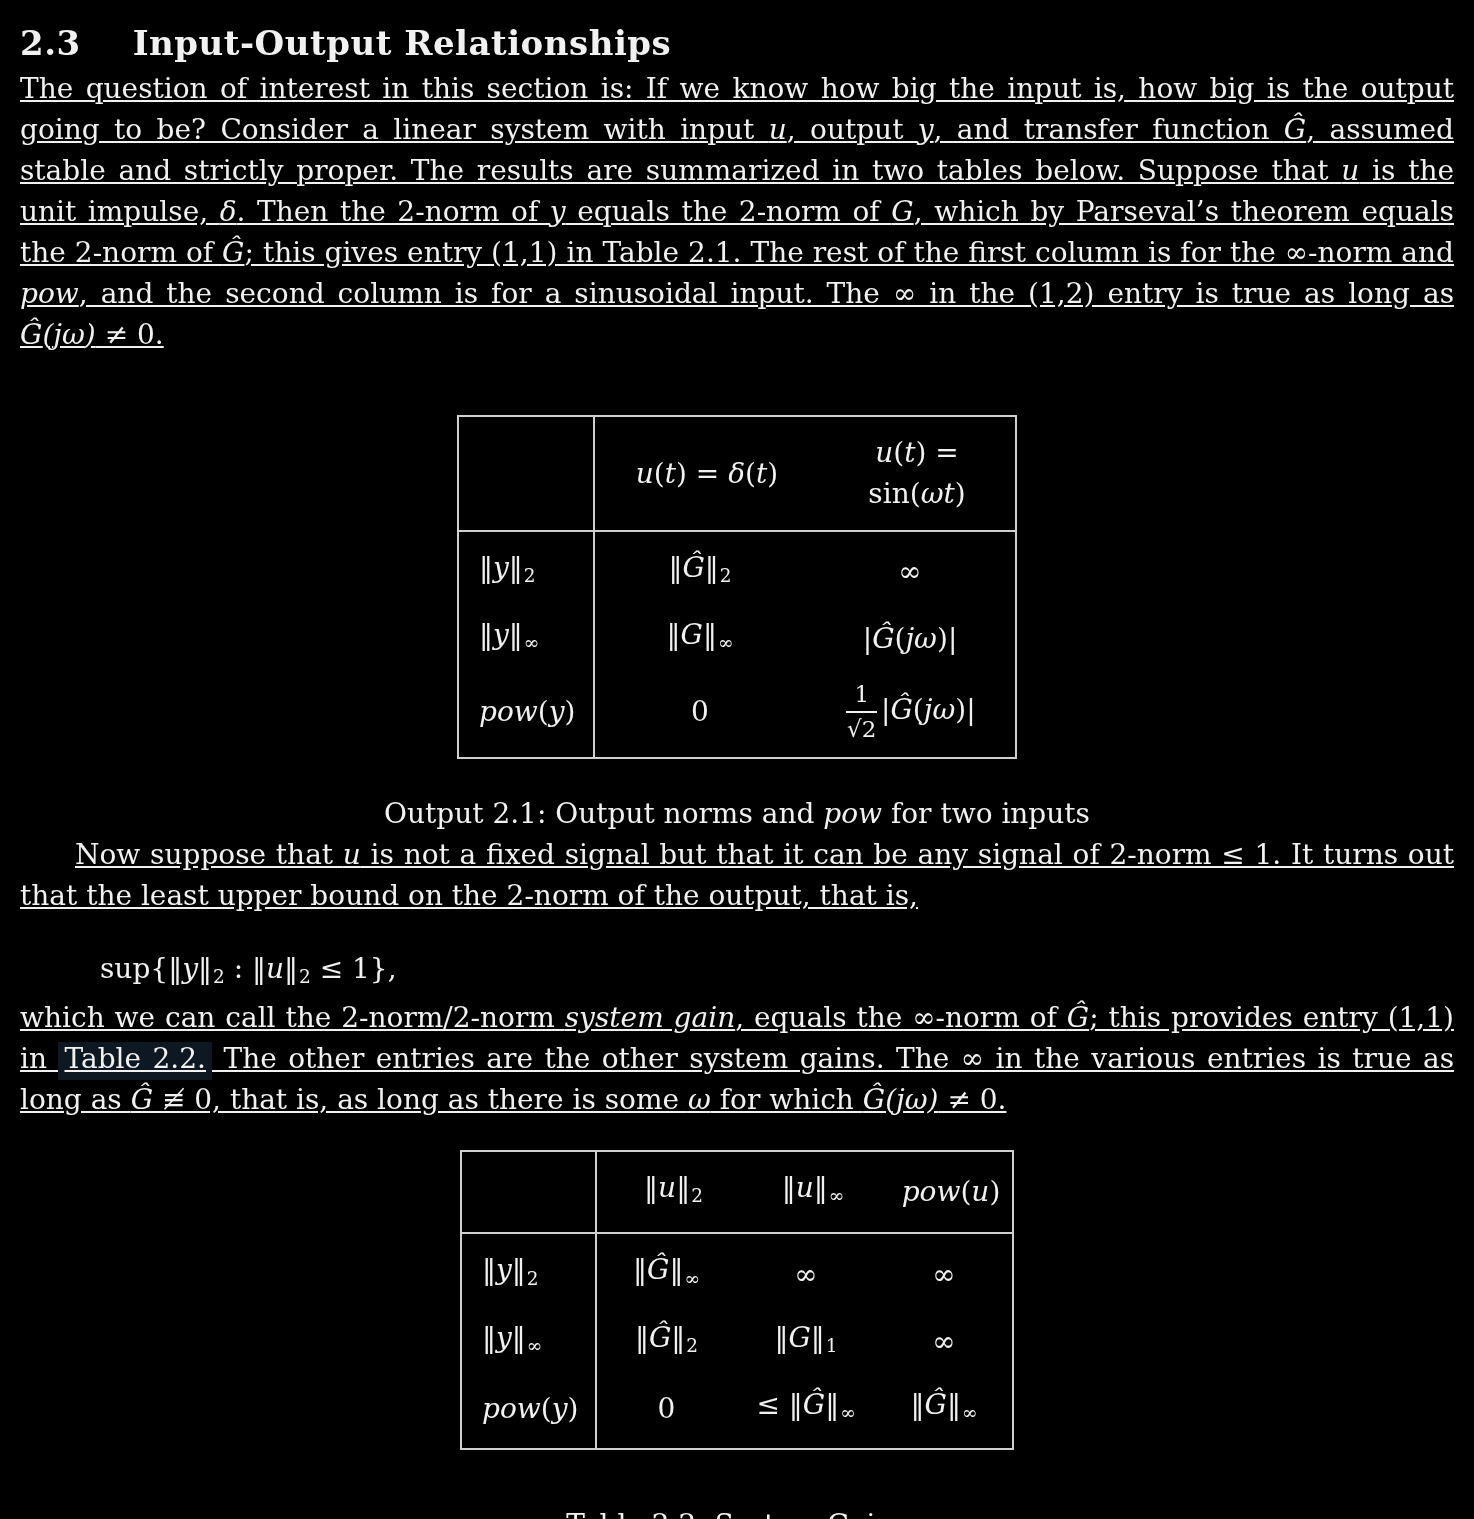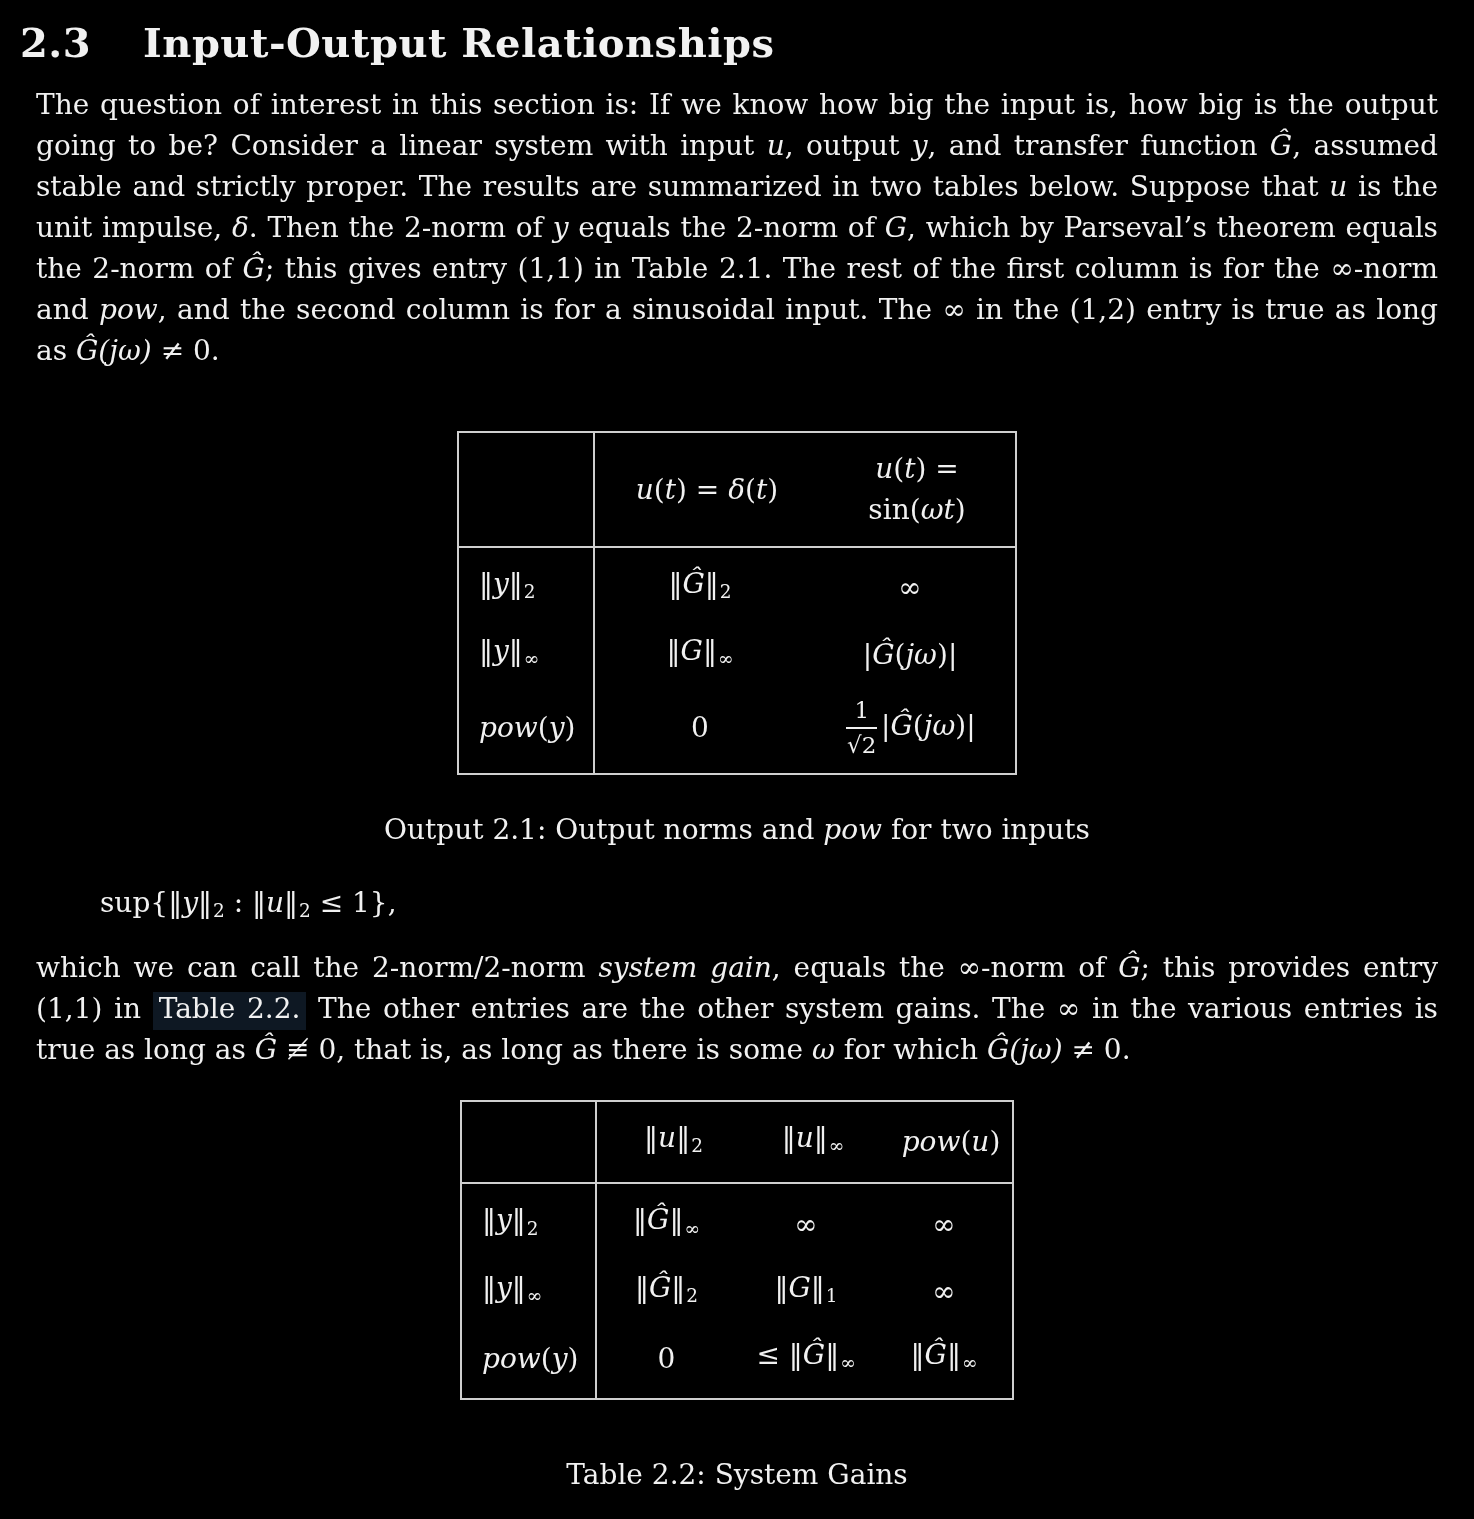--- a/index.html
+++ b/index.html
@@ -11,26 +11,26 @@
   html,body{margin:0;padding:0;}
   body{
     width:1474px;height:1519px;overflow:hidden;
     background:var(--bg);color:var(--fg);
     font-family:"DejaVu Serif","Liberation Serif",serif;
     font-size:28px;line-height:41px;
   }
   .page{padding:10px 20px 0 20px;}
   h1{
     margin:8px 0 0 0;
-    font-size:40px;line-height:50px;font-weight:bold;
+    font-size:34px;line-height:50px;font-weight:bold;
     letter-spacing:0.5px;
   }
   h1 .secnum{display:inline-block;margin-right:52px;}
   p.body{
-    margin:16px;text-align:justify;
+    margin:0;text-align:justify;text-decoration:underline;
   }
   .p1{margin-top:34px;}
   .p2{margin-top:28px;}
   .p2-indent{text-indent:55px;}
   .p3{margin-top:24px;}
   .displaymath{margin:32px 0 0 80px;}
   .s-i{font-style:italic;}
   .s-sub{font-size:66%;vertical-align:-0.28em;margin-left:1px;}
   .s-hl{background:var(--hl);padding:0 6px 5px 6px;}
   .frac{
@@ -98,20 +98,21 @@
                 <span class="num">1</span>
                 <span class="den">√2</span>
               </span><span>|</span><span class="s-i">Ĝ</span><span>(</span><span class="s-i">jω</span><span>)|</span></td>
       </tr>
     </tbody>
       </table>
   </div>
 
   <div class="caption"><span>Output 2.1: Output norms and </span><span class="s-i">pow</span><span> for two inputs</span></div>
 
+  <p class="body p2 p2-indent"><span>Now suppose that </span><span class="s-i">u</span><span> is not a fixed signal but that it can be any signal of 2-norm ≤ 1. It turns out that the least upper bound on the 2-norm of the output, that is,</span></p>
 
   <div class="displaymath"><span>sup{</span><span>‖</span><span class="s-i">y</span><span>‖</span><span class="s-sub">2</span><span> : </span><span>‖</span><span class="s-i">u</span><span>‖</span><span class="s-sub">2</span><span> ≤ 1},</span></div>
 
   <p class="body p3"><span>which we can call the 2-norm/2-norm </span><span class="s-i">system gain</span><span>, equals the ∞-norm of </span><span class="s-i">Ĝ</span><span>; this provides entry (1,1) in </span><span class="s-hl">Table 2.2.</span><span> The other entries are the other system gains. The ∞ in the various entries is true as long as </span><span class="s-i">Ĝ</span><span> ≢ 0, that is, as long as there is some </span><span class="s-i">ω</span><span> for which </span><span class="s-i">Ĝ(jω)</span><span> ≠ 0.</span></p>
 
   <div class="tablewrap tw2">
     <table class="mtable">
       <colgroup>
         <col style="width:135px">
           <col style="width:140px">

